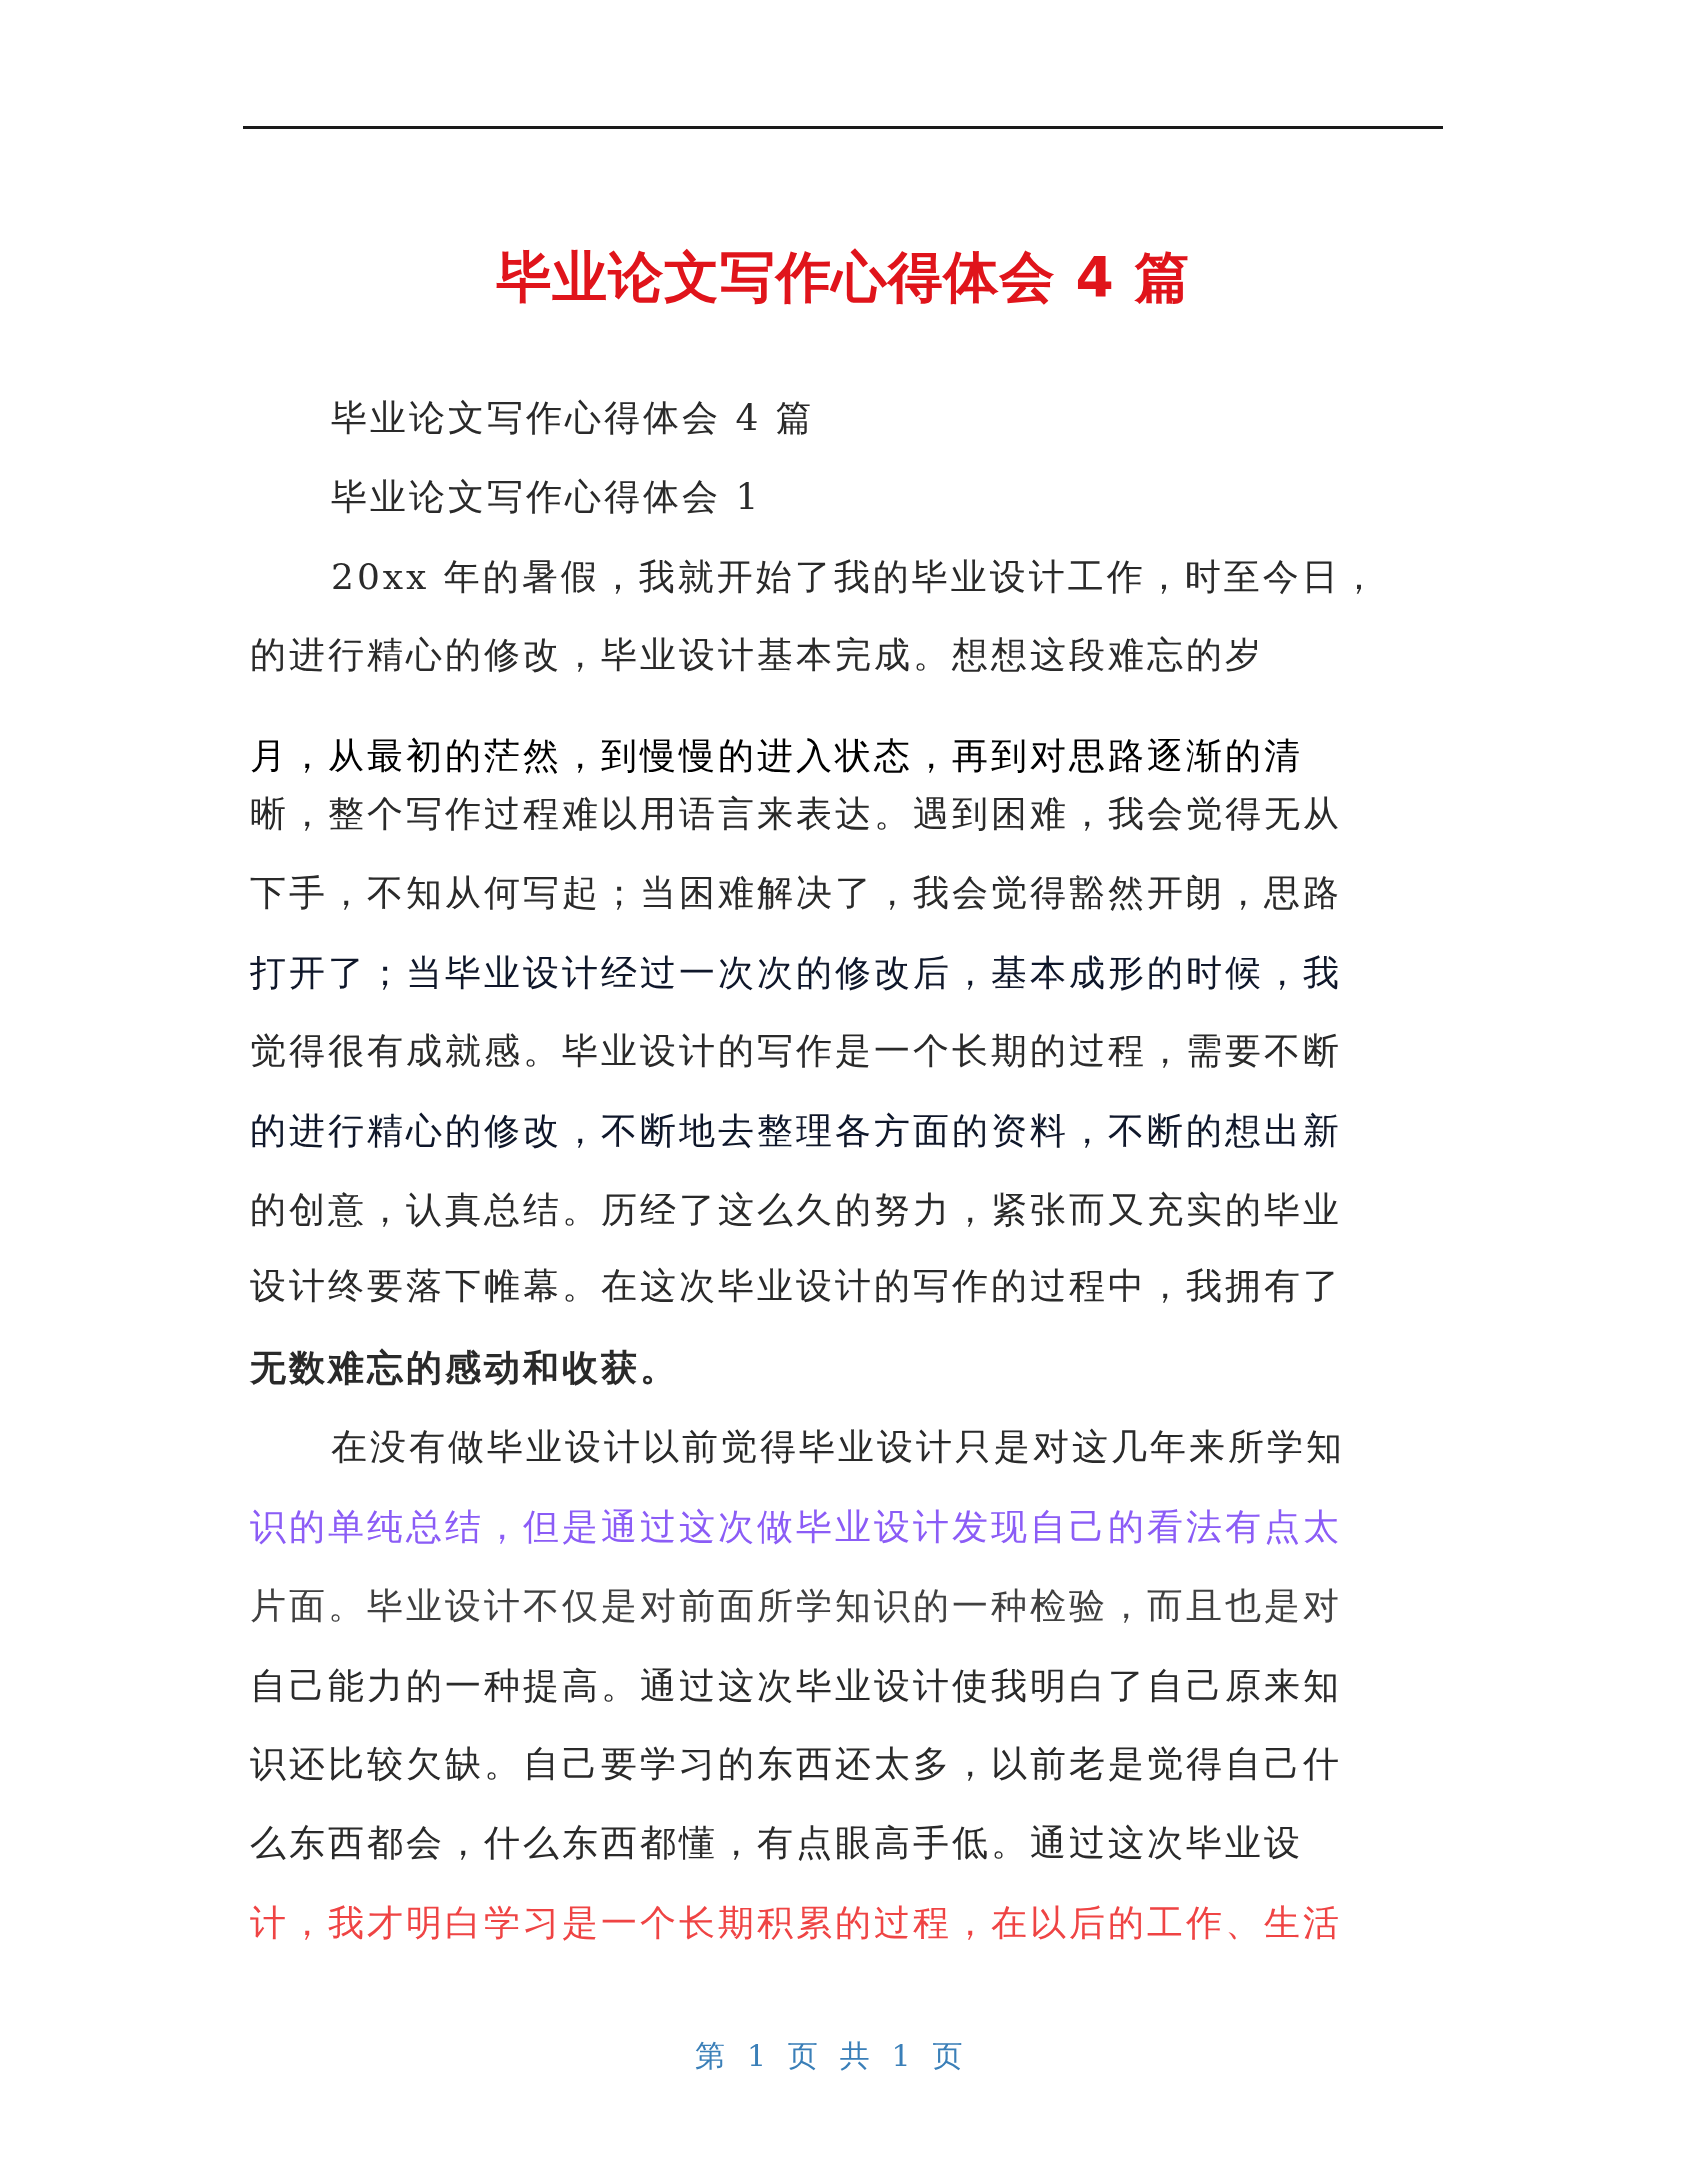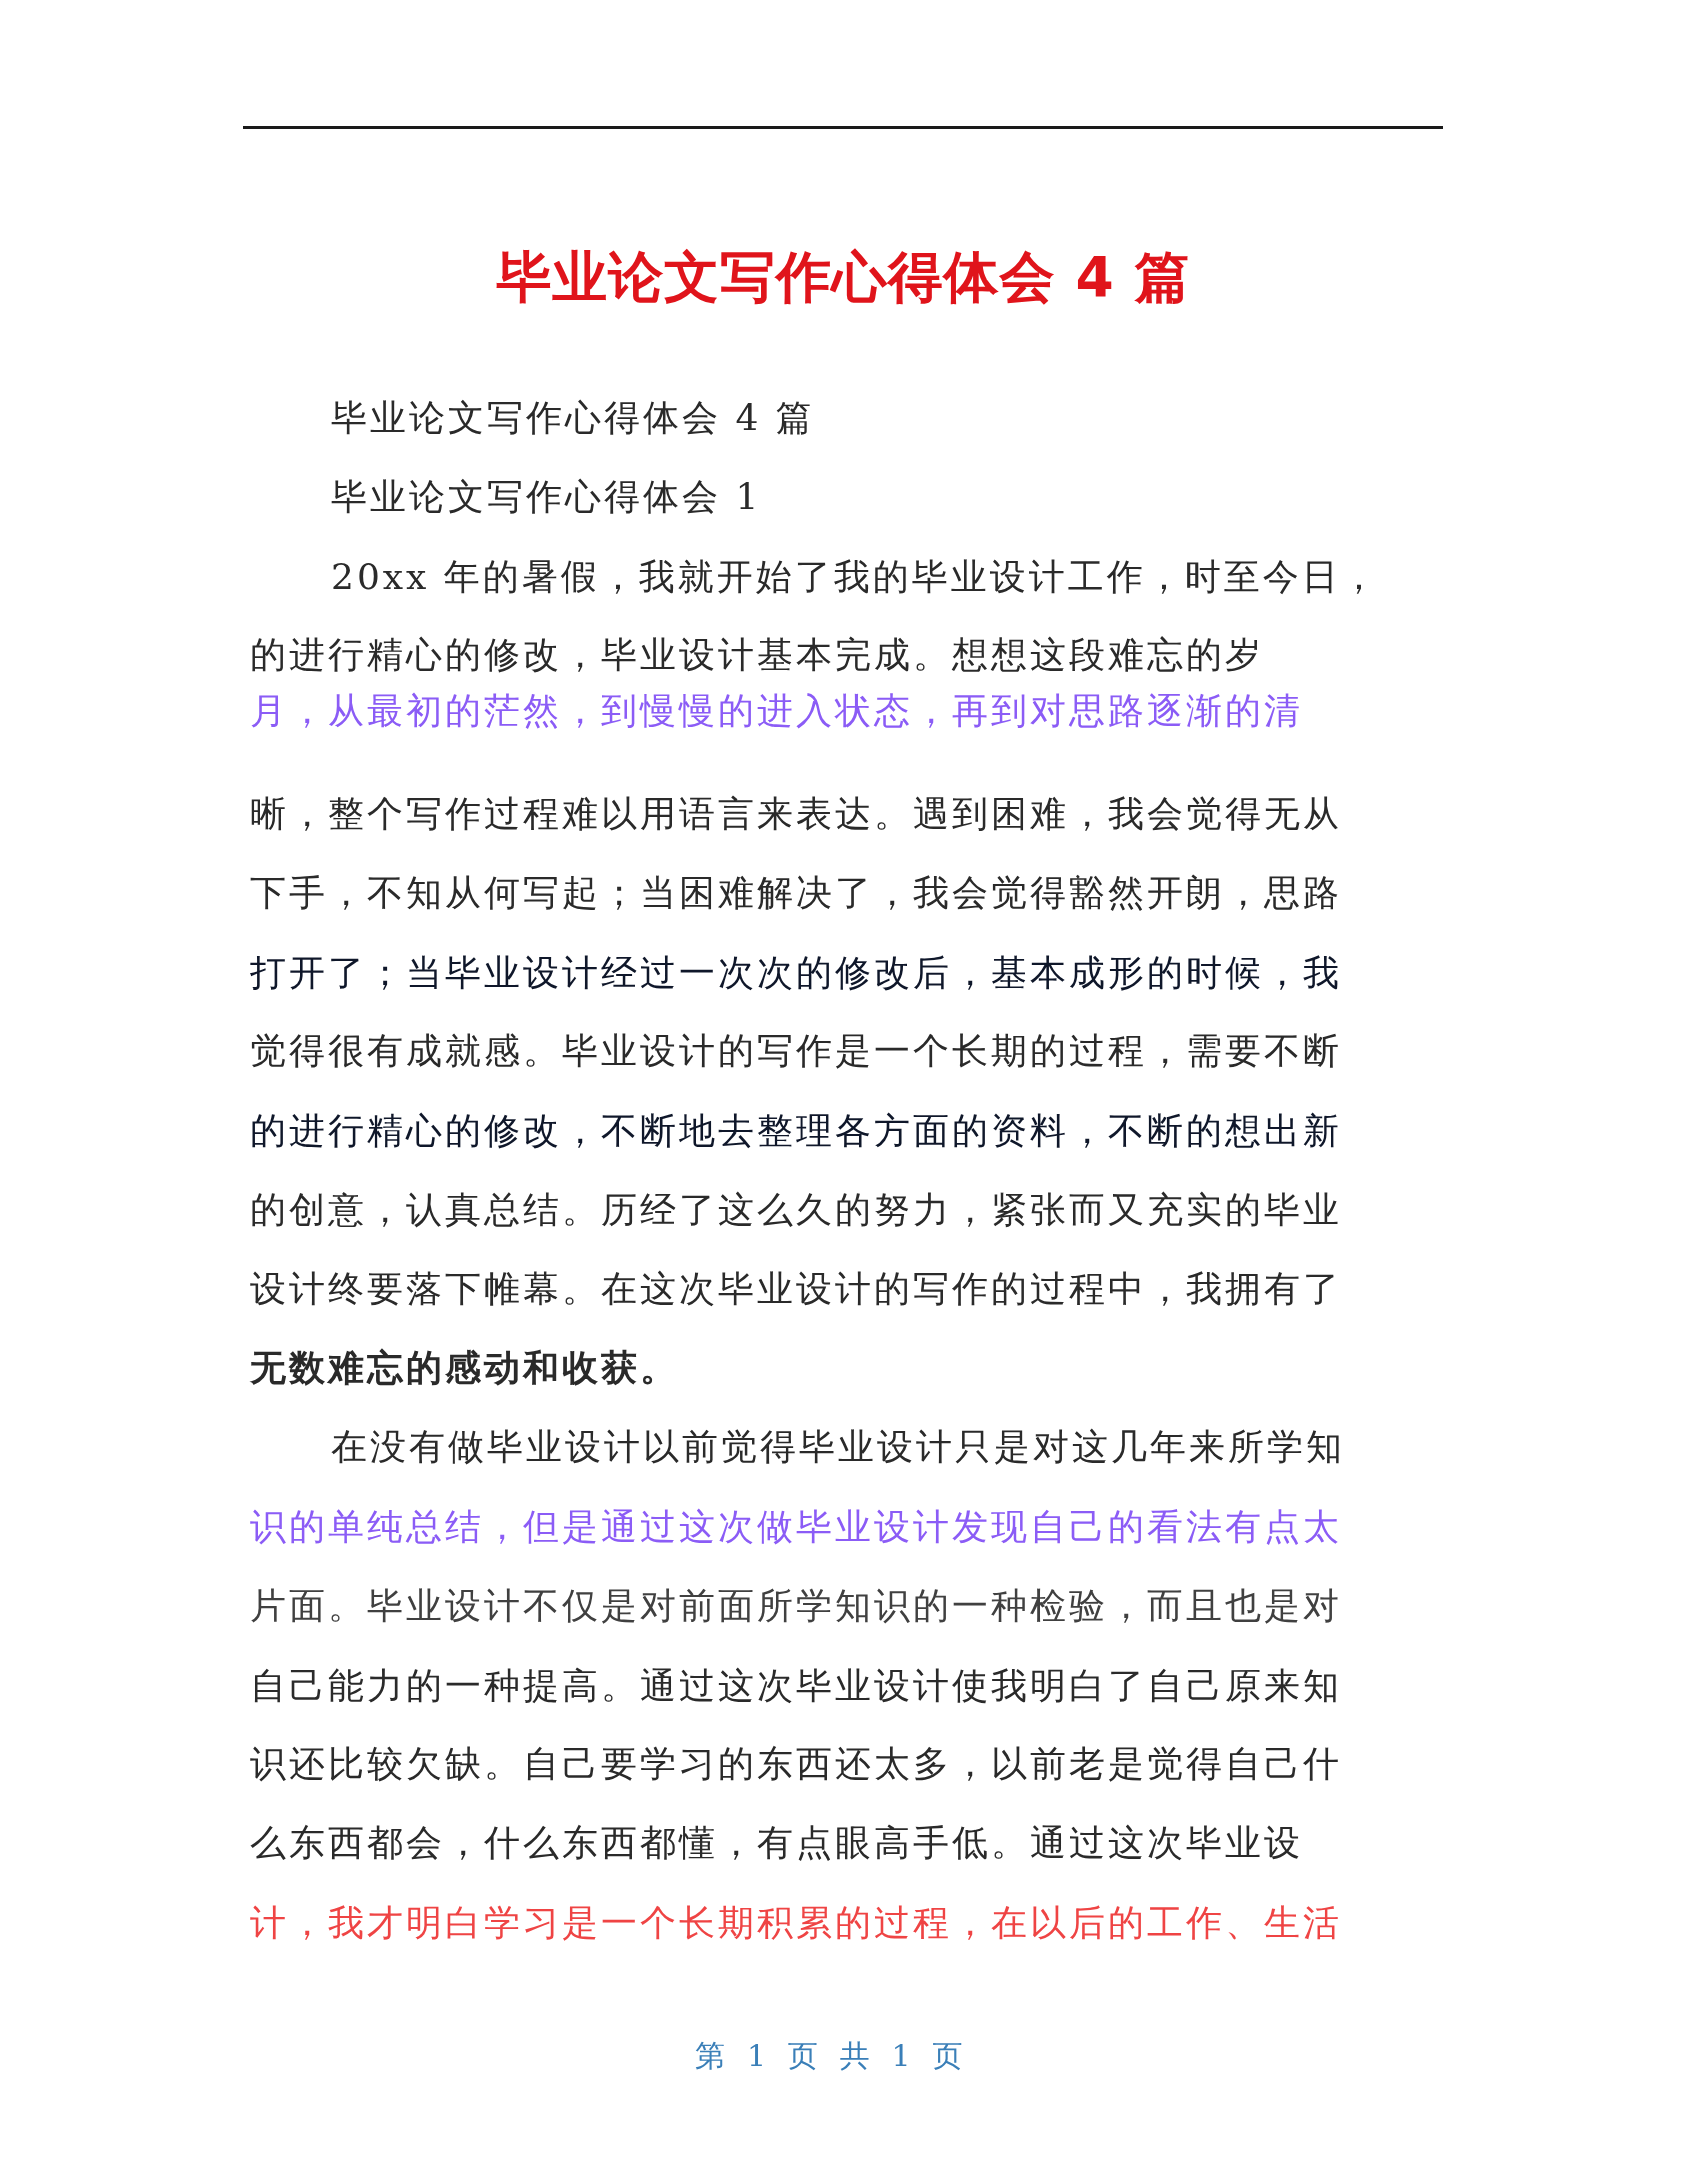--- a/index.html
+++ b/index.html
@@ -71,28 +71,28 @@
 
 <div class="header-rule" style="background: rgb(26, 26, 26);"></div>
 
 <h1 class="doc-title" style="color: rgb(224, 20, 27);">毕业论文写作心得体会 4 篇</h1>
 
 <div class="body-text" id="body-text">
     <div class="line indent" style="top: 391px; color: rgb(42, 42, 42);">毕业论文写作心得体会 4 篇</div>
     <div class="line indent" style="top: 470px; color: rgb(42, 42, 42);">毕业论文写作心得体会 1</div>
     <div class="line indent" style="top: 550px; color: rgb(42, 42, 42);">20xx 年的暑假，我就开始了我的毕业设计工作，时至今日，</div>
     <div class="line" style="top: 628px; color: rgb(42, 42, 42);">的进行精心的修改，毕业设计基本完成。想想这段难忘的岁</div>
-    <div class="line" style="top: 684px; color: #8b5cf6;">月，从最初的茫然，到慢慢的进入状态，再到对思路逐渐的清</div>
+    <div class="line" style="top: 729px; color: #000000;">月，从最初的茫然，到慢慢的进入状态，再到对思路逐渐的清</div>
     <div class="line" style="top: 787px; color: rgb(42, 42, 42);">晰，整个写作过程难以用语言来表达。遇到困难，我会觉得无从</div>
     <div class="line" style="top: 866px; color: rgb(42, 42, 42);">下手，不知从何写起；当困难解决了，我会觉得豁然开朗，思路</div>
     <div class="line" style="top: 946px; color: #0f172a;">打开了；当毕业设计经过一次次的修改后，基本成形的时候，我</div>
     <div class="line" style="top: 1024px; color: rgb(42, 42, 42);">觉得很有成就感。毕业设计的写作是一个长期的过程，需要不断</div>
     <div class="line" style="top: 1104px; color: #0f172a;">的进行精心的修改，不断地去整理各方面的资料，不断的想出新</div>
     <div class="line" style="top: 1183px; color: rgb(42, 42, 42);">的创意，认真总结。历经了这么久的努力，紧张而又充实的毕业</div>
-    <div class="line" style="top: 1262px; color: rgb(42, 42, 42);">设计终要落下帷幕。在这次毕业设计的写作的过程中，我拥有了</div>
+    <div class="line" style="top: 1262px; color: rgb(42, 42, 42); font-family: Liberation Mono, monospace;">设计终要落下帷幕。在这次毕业设计的写作的过程中，我拥有了</div>
     <div class="line" style="top: 1341px; color: rgb(42, 42, 42); font-weight: bold;">无数难忘的感动和收获。</div>
     <div class="line indent" style="top: 1420px; color: rgb(42, 42, 42);">在没有做毕业设计以前觉得毕业设计只是对这几年来所学知</div>
     <div class="line" style="top: 1500px; color: #8b5cf6;">识的单纯总结，但是通过这次做毕业设计发现自己的看法有点太</div>
     <div class="line" style="top: 1579px; color: #404040;">片面。毕业设计不仅是对前面所学知识的一种检验，而且也是对</div>
     <div class="line" style="top: 1659px; color: rgb(42, 42, 42);">自己能力的一种提高。通过这次毕业设计使我明白了自己原来知</div>
     <div class="line" style="top: 1737px; color: rgb(42, 42, 42);">识还比较欠缺。自己要学习的东西还太多，以前老是觉得自己什</div>
     <div class="line" style="top: 1816px; color: rgb(42, 42, 42);">么东西都会，什么东西都懂，有点眼高手低。通过这次毕业设</div>
     <div class="line" style="top: 1896px; color: #ef4444;">计，我才明白学习是一个长期积累的过程，在以后的工作、生活</div>
   </div>
 

